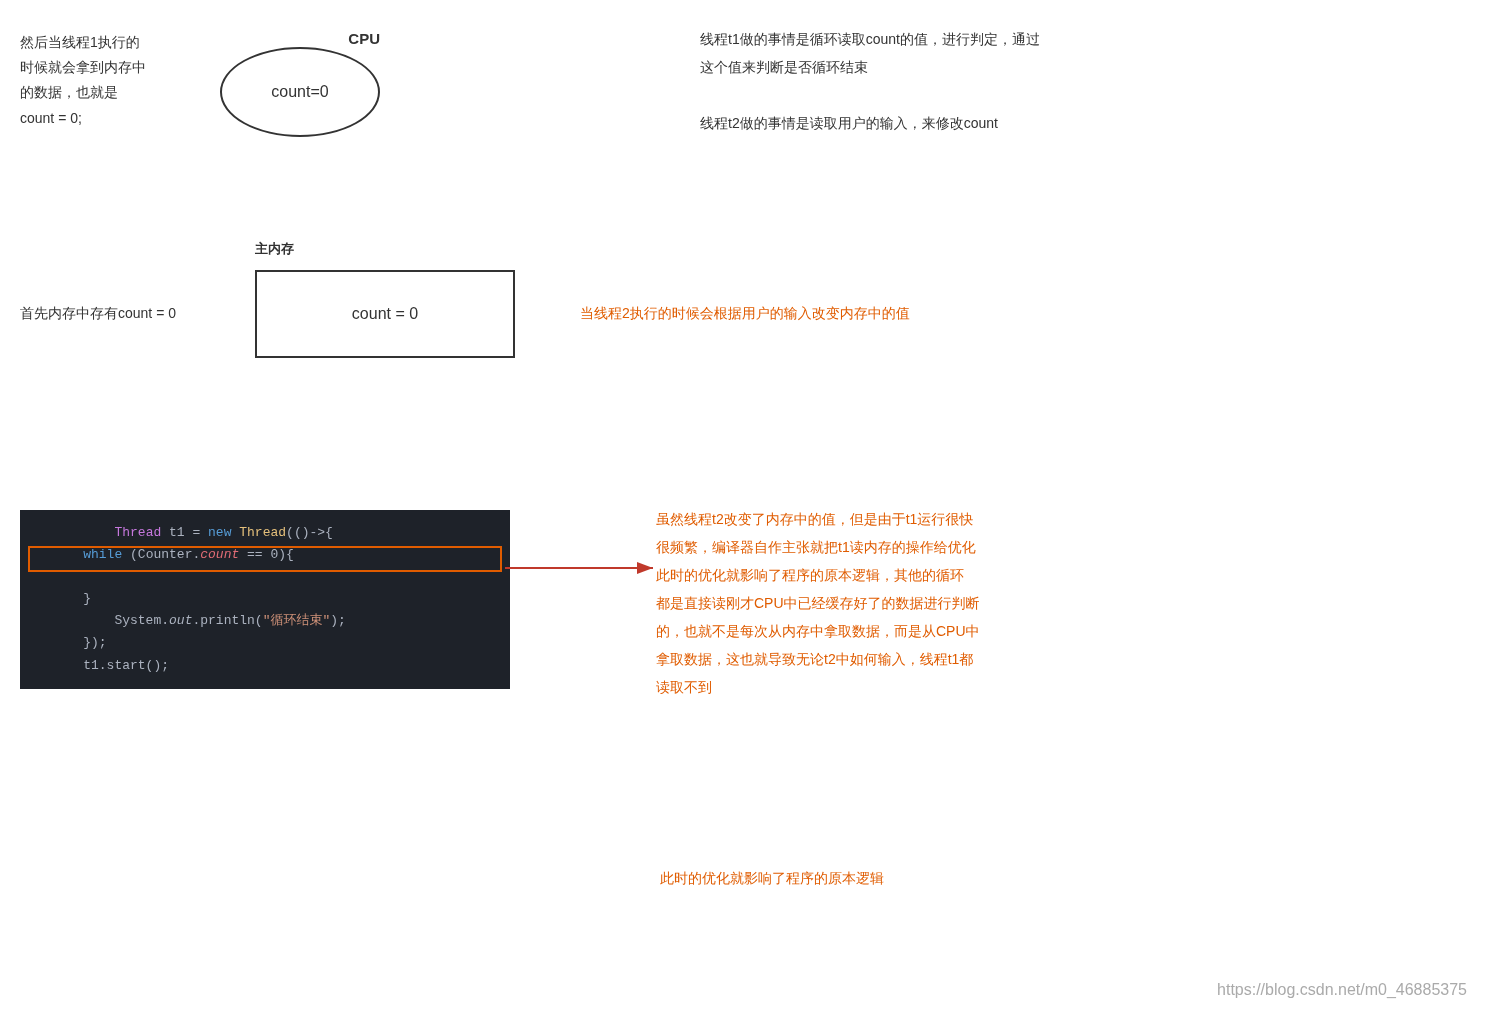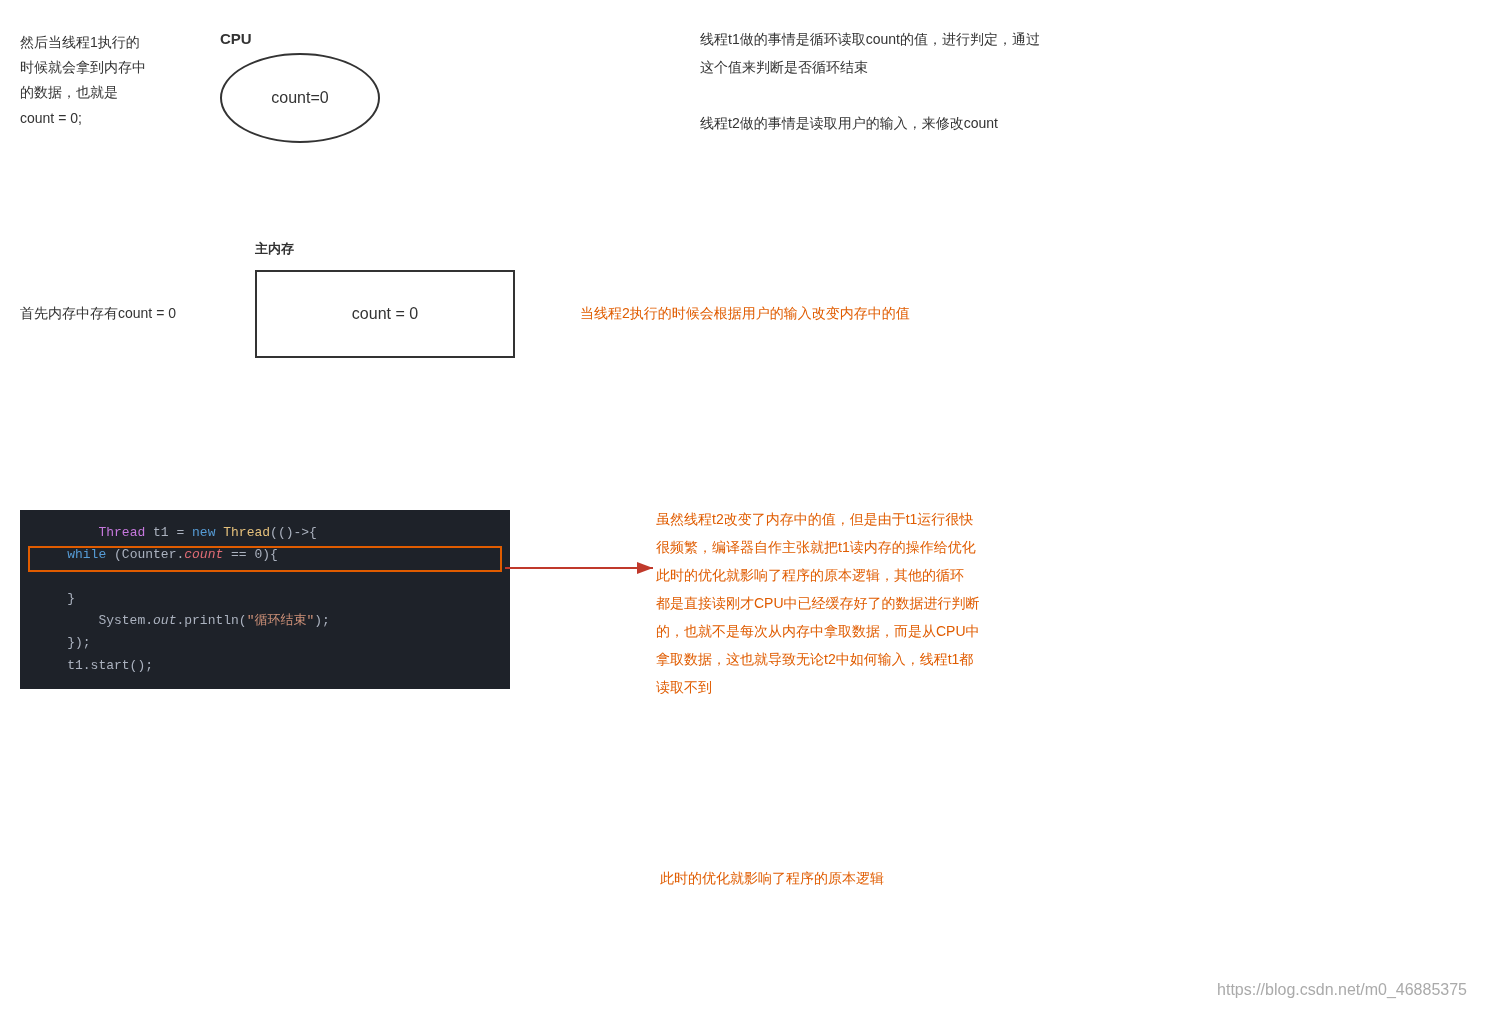--- a/index.html
+++ b/index.html
@@ -22,24 +22,23 @@
     }
 
     
     .cpu-area {
       position: absolute;
       top: 30px;
       left: 220px;
     }
 
     .cpu-label {
-      text-align: left;
+      text-align: right;
       font-size: 15px;
       font-weight: bold;
-      margin-bottom: 6px;
     }
 
     .cpu-ellipse {
       width: 160px;
       height: 90px;
       border: 2px solid #333;
       border-radius: 50%;
       display: flex;
       align-items: center;
       justify-content: center;
@@ -123,21 +122,21 @@
       left: 20px;
     }
 
     .code-block {
       width: 490px;
       background: #1e2229;
       color: #abb2bf;
       font-family: "Consolas", "Courier New", monospace;
       font-size: 13px;
       line-height: 1.7;
-      padding: 12px 16px;
+      padding: 12px 32px;
       position: relative;
     }
 
     .code-line {
       white-space: pre;
     }
 
     .code-highlight-box {
       border: 2px solid #e05c00;
       position: absolute;

